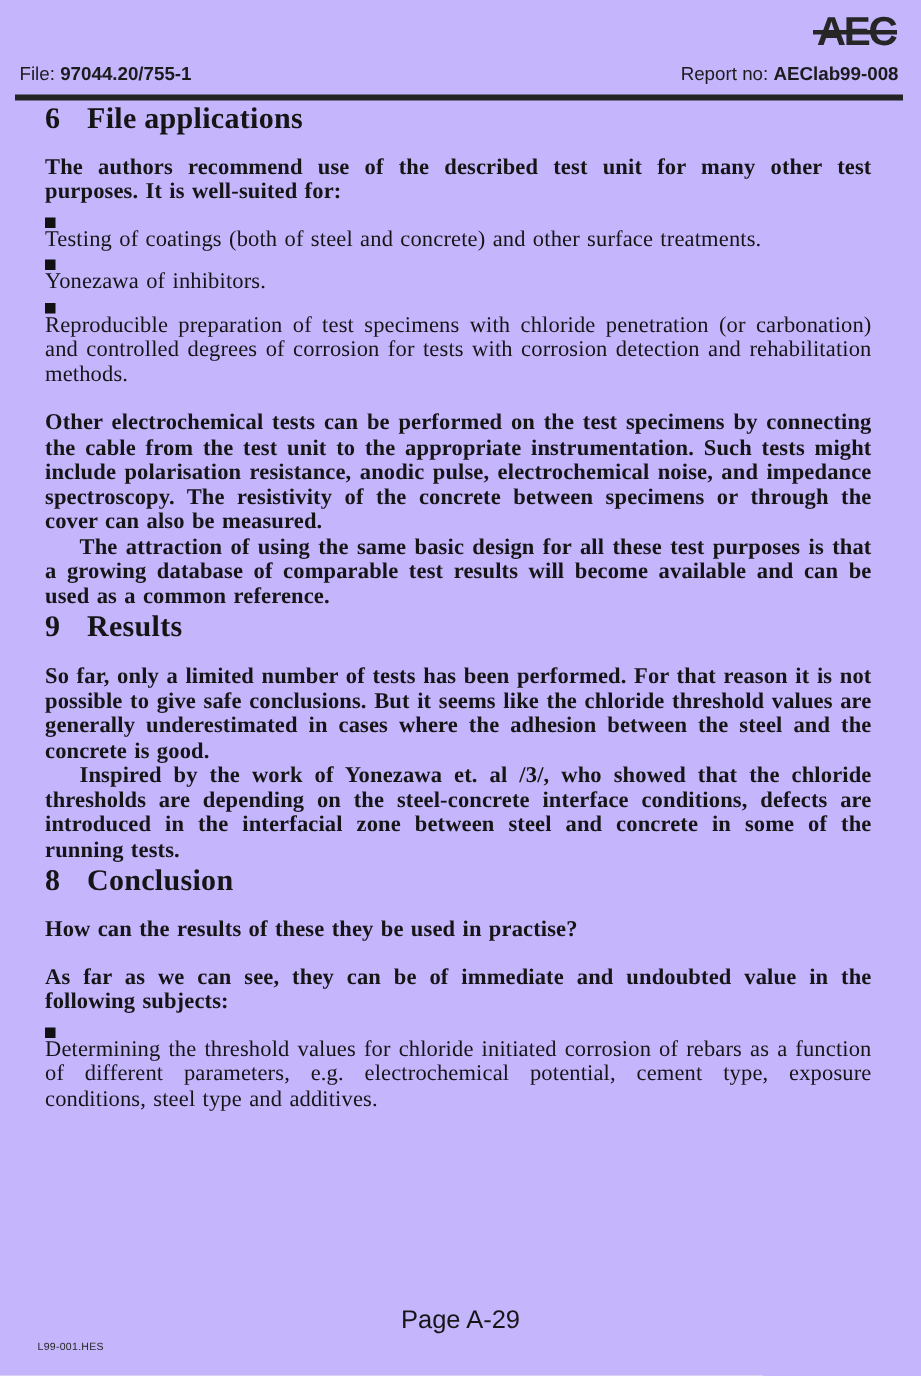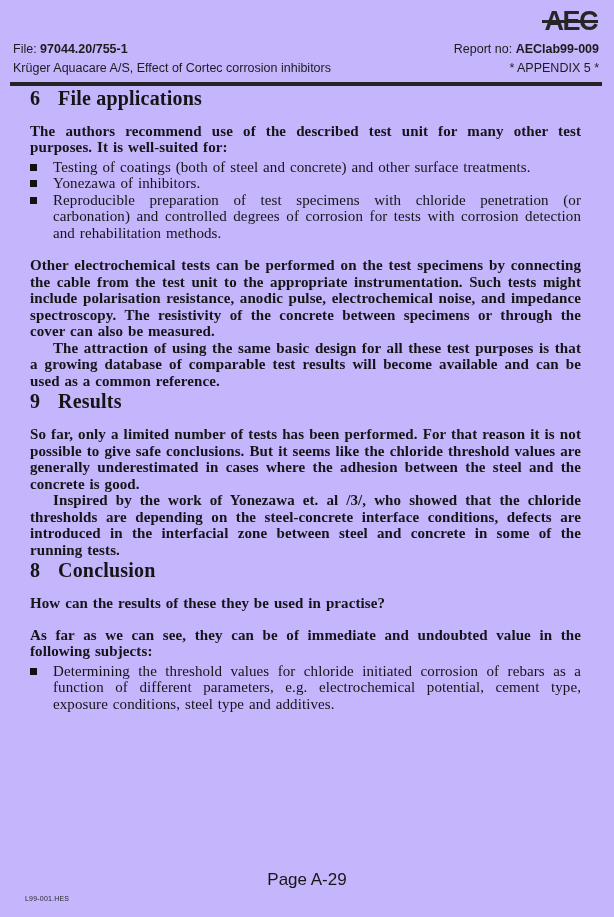--- a/index.html
+++ b/index.html
@@ -33,21 +33,21 @@
     margin:0;text-align:left;letter-spacing:0.2px;word-spacing:0;
   }
   h2.sec .num{width:28px;flex:none;}
   .mt-s6{margin-top:46px;}
   .mt-s9{margin-top:19px;}
   .mt-s8{margin-top:27px;}
   .para{margin:13px 0 0 0;font-weight:bold;}
   .para.gap{margin-top:16px;}
   .para.cont{margin:0;text-indent:23px;}
   .bullets{margin-top:3px;}
-  .bullet{display:flex;}
+  .bullet{display:flex;flex-direction:column;}
   .bmark{width:23px;flex:none;padding-top:5px;}
   .bmark::before{content:"";display:block;width:7px;height:7px;background:#111;}
   .btext{flex:1;}
   
   .page-num{
     position:absolute;top:870px;left:0;width:100%;text-align:center;
     font-family:"Liberation Sans",sans-serif;font-size:17px;color:#161616;
   }
   .doc-ref{
     position:absolute;top:895px;left:25px;
@@ -58,25 +58,21 @@
 <body>
 
 <div class="page">
 
   <div class="header">
     <div class="logo-row">
       <span class="logo">AEC</span>
     </div>
     <div class="hrow">
       <div><span>File:</span> <b>97044.20/755-1</b></div>
-      <div><span>Report no:</span> <b>AEClab99-009</b></div>
-    </div>
-    <div class="hrow">
-      <div>Krüger Aquacare A/S, Effect of Cortec corrosion inhibitors</div>
-      <div>* APPENDIX 5 *</div>
+      <div><span>Report no:</span> <b>AEClab99-008</b></div>
     </div>
     <div class="hrule"></div>
   </div>
 
   <div class="main">
 
     <h2 class="sec mt-s6">
       <span class="num">6</span>
       <span>File applications</span>
     </h2>

